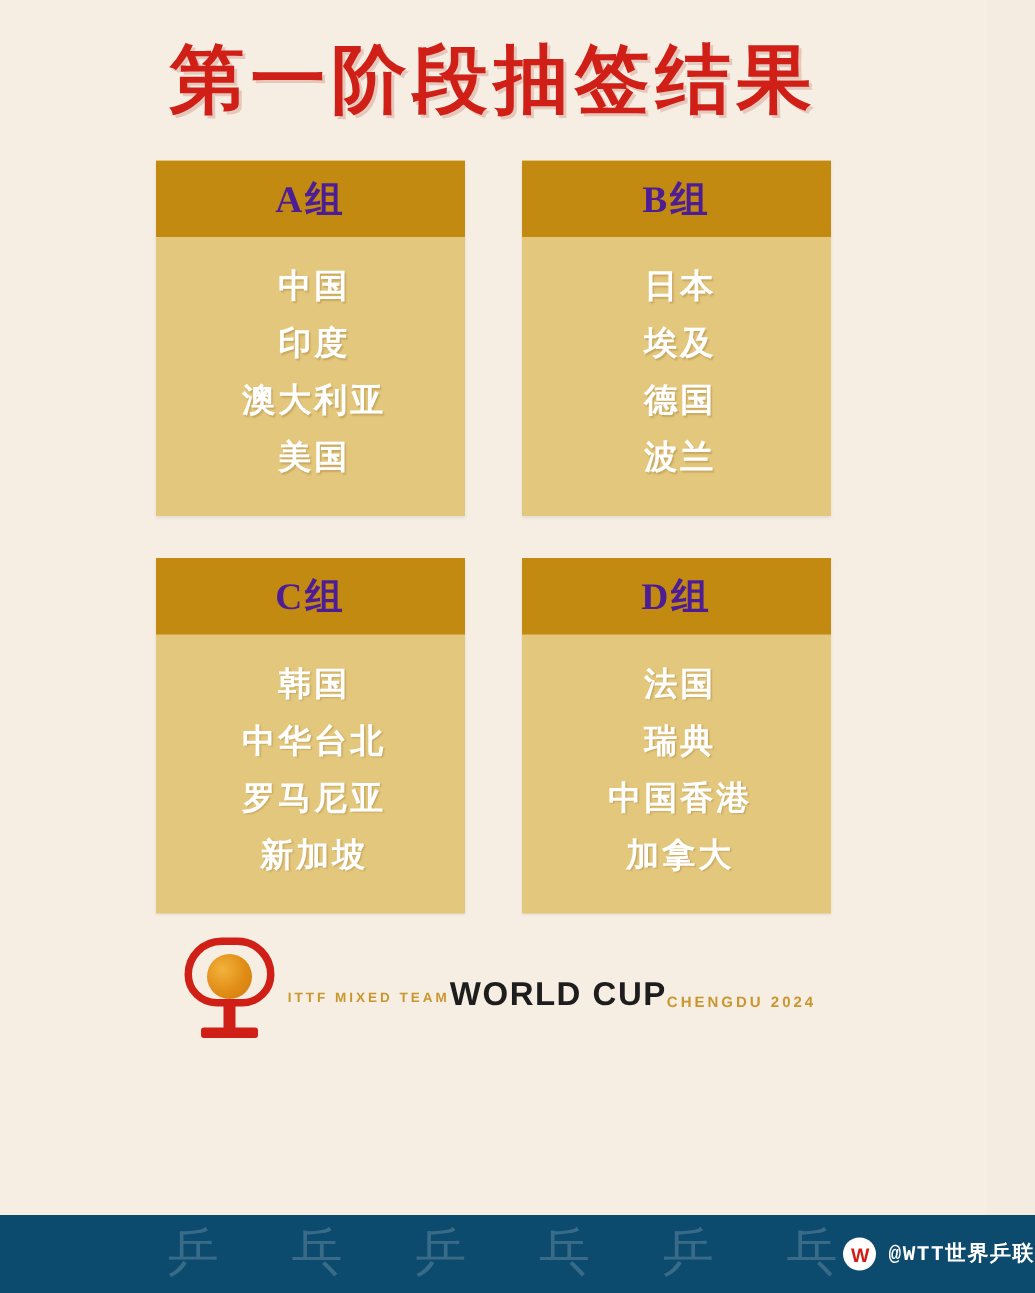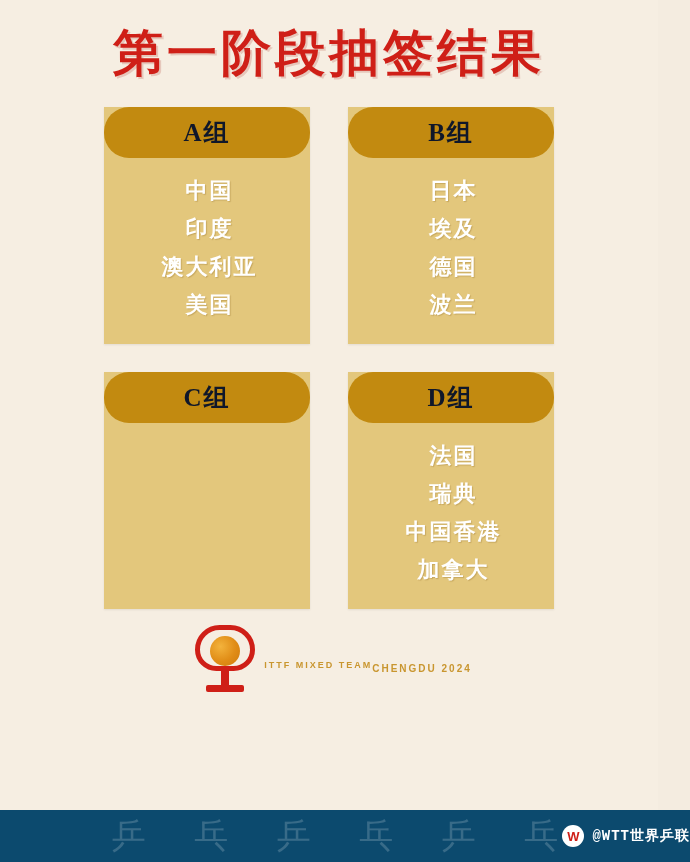--- a/index.html
+++ b/index.html
@@ -45,28 +45,27 @@
   .group-card {
     width: 206px;
     background: #e3c77c;
     box-shadow: 0 1px 2px rgba(0,0,0,0.08);
     display: flex;
     flex-direction: column;
     overflow: hidden;
   }
   .group-header {
     background: #c28a10;
-    color: #0f172a;
+    color: #4c1d95;
     font-family: "Liberation Serif", serif;
     font-weight: bold;
     font-size: 25px;
     text-align: center;
     padding: 9px 0 9px 0;
     letter-spacing: 2px;
-    border-radius: 25px;
   }
   .group-body {
     padding: 14px 0 20px 5px;
     display: flex;
     flex-direction: column;
     align-items: center;
   }
   .team {
     font-family: "Liberation Serif", serif;
     font-weight: bold;
@@ -223,20 +222,26 @@
       <div class="group-body">
         <div class="team">日本</div>
         <div class="team">埃及</div>
         <div class="team">德国</div>
         <div class="team">波兰</div>
       </div>
     </div>
 
     <div class="group-card">
       <div class="group-header">C组</div>
+      <div class="group-body">
+        <div class="team">韩国</div>
+        <div class="team">中华台北</div>
+        <div class="team">罗马尼亚</div>
+        <div class="team">新加坡</div>
+      </div>
     </div>
 
     <div class="group-card">
       <div class="group-header">D组</div>
       <div class="group-body">
         <div class="team">法国</div>
         <div class="team">瑞典</div>
         <div class="team">中国香港</div>
         <div class="team">加拿大</div>
       </div>
@@ -245,20 +250,21 @@
   </div>
 
   <div class="logo-area">
     <div class="logo-mark">
       <div class="logo-cup"></div>
       <div class="logo-ball"></div>
       <div class="logo-stem"></div>
       <div class="logo-base"></div>
     </div>
     <div class="logo-line1">ITTF MIXED TEAM</div>
+    <div class="logo-line2">WORLD CUP</div>
     <div class="logo-line3">CHENGDU 2024</div>
   </div>
 
   <div class="footer">
     <div class="footer-pattern">乒 乓 乒 乓 乒 乓</div>
     <div class="footer-inner">
       <div class="weibo-icon">W</div>
       <div class="weibo-name">@WTT世界乒联</div>
     </div>
   </div>

